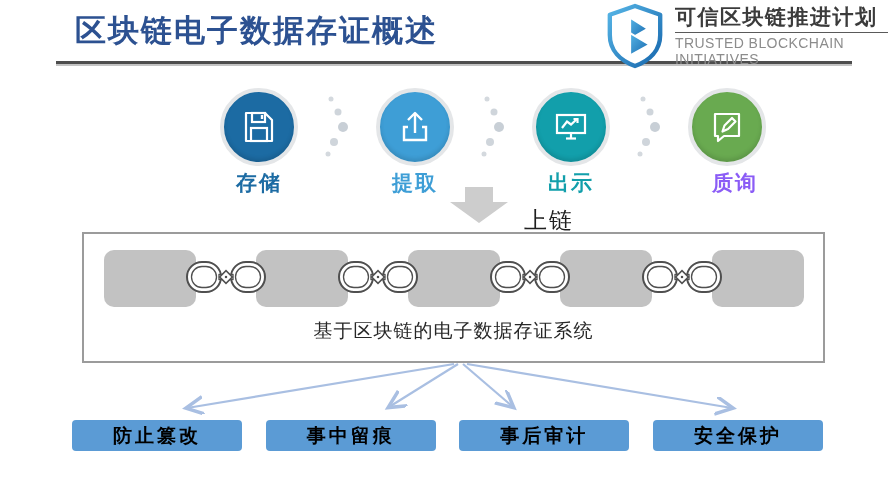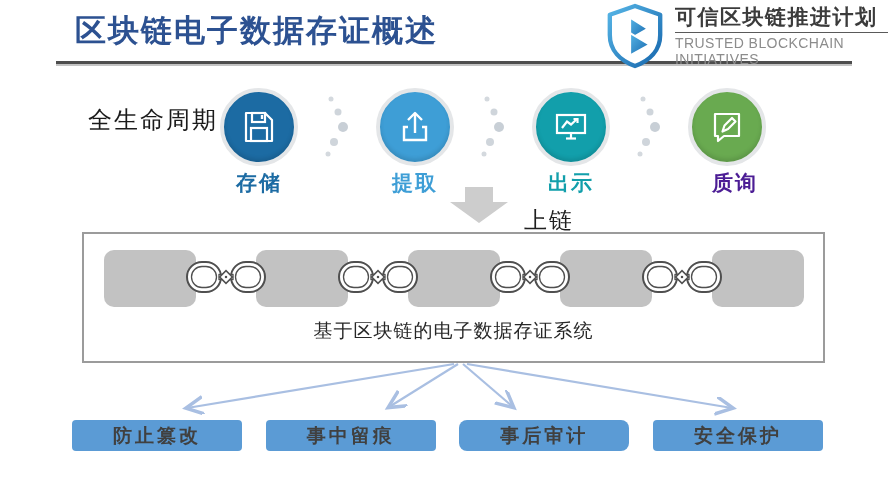--- a/index.html
+++ b/index.html
@@ -42,21 +42,21 @@
   }
   .chain-row { margin-top:16px; display:flex; align-items:center; justify-content:center; }
   .block { width:92px; height:57px; background:#c2c2c2; border-radius:10px; flex:none; }
   .chainlink { flex:none; margin:0 -12px; position:relative; z-index:2; }
   .box-caption { text-align:center; margin-top:11px; font-size:19px; color:#272727; letter-spacing:1px; }
   
   .fan-arrows { position:absolute; left:82px; top:362px; }
   
   .benefits { position:absolute; left:72px; top:420px; width:751px; display:flex; justify-content:space-between; }
   .benefit-btn {
-    width:170px; height:31px; border-radius:4px; background:#5b9bd5; color:#404040;
+    width:170px; height:31px; border-radius:4px; background:#5b9bd5; color:#000000;
     font-size:19px; font-weight:bold; letter-spacing:3px;
     display:flex; align-items:center; justify-content:center;
   }
 </style>
 </head>
 <body>
 
 <div class="slide">
 
   <h1 class="title" style="color: rgb(44, 81, 145);">区块链电子数据存证概述</h1>
@@ -76,21 +76,20 @@
         <path d="M27 15 L45 26.5 L27 37 Z" fill="url(#lgblue)" stroke="#ffffff" stroke-width="2"></path>
         <path d="M27 31 L47 43 L27 54 Z" fill="url(#lgblue)" stroke="#ffffff" stroke-width="2"></path>
       </svg>
     </span>
     <div class="logo-text">
       <div class="logo-cn">可信区块链推进计划</div>
       <div class="logo-en">TRUSTED BLOCKCHAIN INITIATIVES</div>
     </div>
   </div>
 
-  <div class="lifecycle-label">全生命周期</div>
 
   <div class="stages">
 
     <div class="stage">
       <div class="circle" style="background-color: rgb(28, 107, 163);">
         <svg width="40" height="40" viewBox="0 0 40 40" fill="none" stroke="#ffffff" stroke-width="2.2">
           <path d="M7 6 H26 L33 13 V34 H7 Z" stroke-linejoin="round"></path>
           <rect x="13" y="6" width="13" height="9"></rect>
           <rect x="21.8" y="8" width="2.4" height="4" fill="#ffffff" stroke="none"></rect>
           <rect x="12" y="21" width="16" height="13"></rect>
@@ -153,21 +152,21 @@
       </svg>
     </div>
 
     <div class="stage">
       <div class="circle" style="background-color: rgb(105, 170, 80);">
         <svg width="40" height="40" viewBox="0 0 40 40" fill="none" stroke="#ffffff" stroke-width="2.2">
           <path d="M8 7 H32 V29 H17 L11 34 V29 H8 Z" stroke-linejoin="round"></path>
           <path d="M15.5 24.5 L17.5 18.5 L25 11 L28.5 14.5 L21 22 L15.5 24.5 Z" stroke-linejoin="round"></path>
         </svg>
       </div>
-      <div class="stage-label" style="color: #4c1d95; margin-left: 16px;">质询</div>
+      <div class="stage-label" style="color: #8b5cf6; margin-left: 16px;">质询</div>
     </div>
   </div>
 
   <div class="onchain">
     <span>
       <svg width="58" height="36" viewBox="0 0 58 36">
         <polygon points="15,0 43,0 43,15 58,15 29,36 0,15 15,15" fill="#cdcdcd"></polygon>
       </svg>
     </span>
     <span class="onchain-label">上链</span>
@@ -246,17 +245,17 @@
       <line x1="372" y1="2" x2="105" y2="46" marker-end="url(#ah)"></line>
       <line x1="376" y1="2" x2="307" y2="45" marker-end="url(#ah)"></line>
       <line x1="381" y1="2" x2="431" y2="45" marker-end="url(#ah)"></line>
       <line x1="385" y1="2" x2="650" y2="46" marker-end="url(#ah)"></line>
     </g>
   </svg>
 
   <div class="benefits">
     <div class="benefit-btn" style="background-color: rgb(91, 155, 213);">防止篡改</div>
     <div class="benefit-btn" style="background-color: rgb(91, 155, 213);">事中留痕</div>
-    <div class="benefit-btn" style="background-color: rgb(91, 155, 213); border-radius: 8px;">事后审计</div>
+    <div class="benefit-btn" style="background-color: rgb(91, 155, 213);">事后审计</div>
     <div class="benefit-btn" style="background-color: rgb(91, 155, 213);">安全保护</div>
   </div>
 
 </div>
 
 </body></html>

